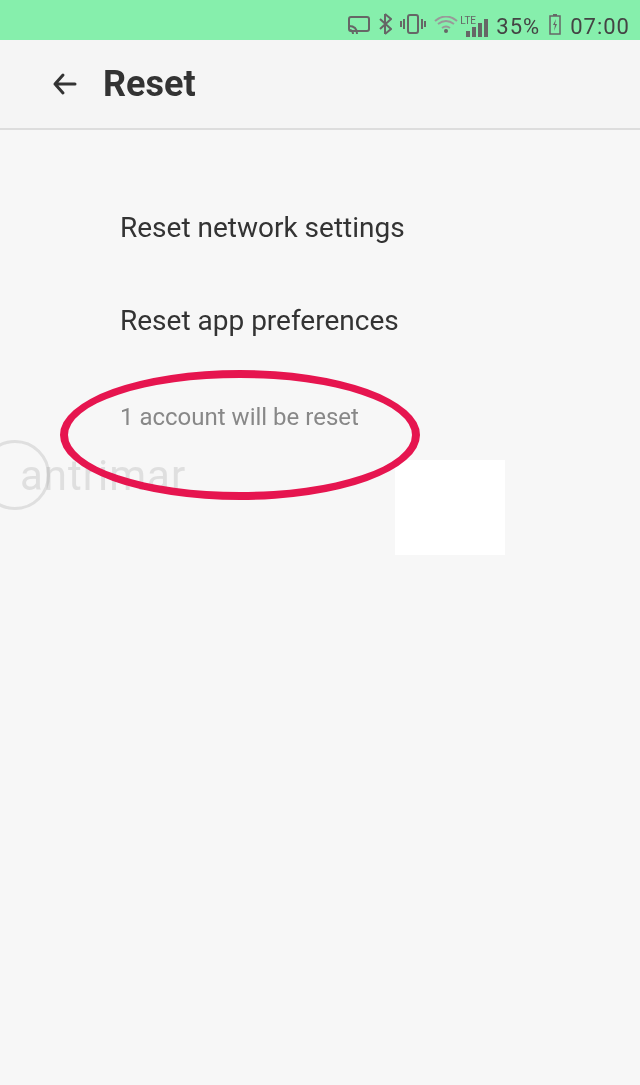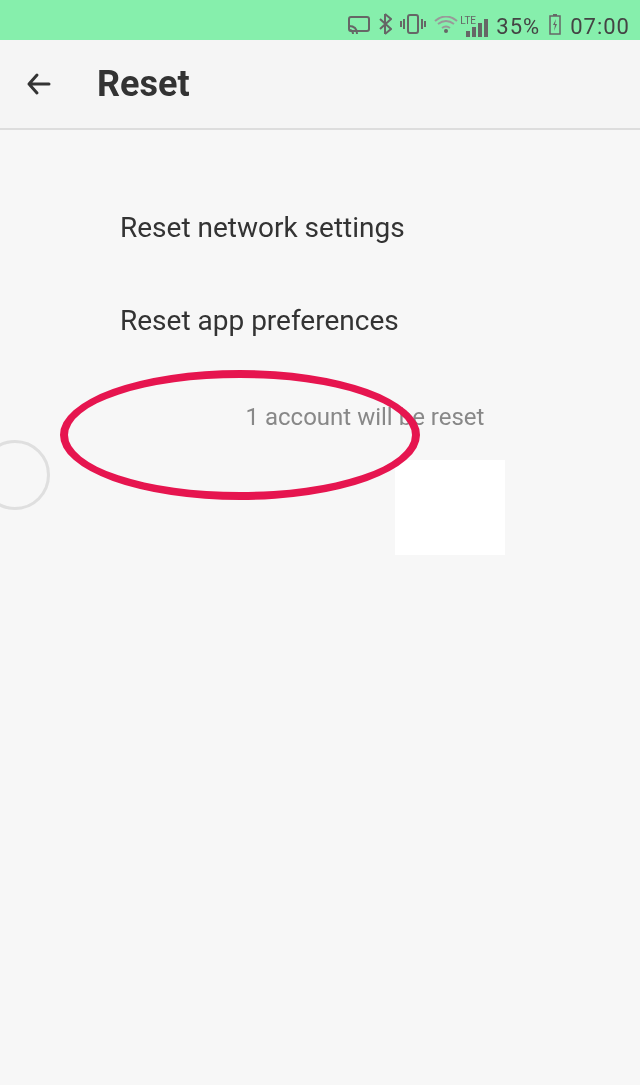--- a/index.html
+++ b/index.html
@@ -34,23 +34,23 @@
     .status-text {
       font-size: 22px;
       color: #444;
       letter-spacing: 1px;
     }
     .app-bar {
       height: 90px;
       background: #f5f5f5;
       display: flex;
       align-items: center;
-      padding: 0 21px;
+      padding: 0 47px;
       border-bottom: 2px solid #ddd;
-      gap: 40px;
+      gap: 20px;
     }
     .back-arrow {
       width: 36px;
       height: 36px;
       display: flex;
       align-items: center;
       justify-content: center;
       cursor: pointer;
     }
     .app-title {
@@ -67,21 +67,20 @@
     }
     .item-title {
       font-size: 28px;
       color: #333;
       font-weight: 400;
     }
     .item-subtitle {
       font-size: 24px;
       color: #888;
       margin-top: 6px;
-      text-align: center;
     }
     .highlight-oval {
       position: absolute;
       border: 8px solid #e6154f;
       border-radius: 50%;
       pointer-events: none;
       z-index: 10;
     }
     .watermark {
       position: absolute;
@@ -202,15 +201,16 @@
   </div>
   <div class="list-item">
     <div class="item-subtitle">1 account will be reset</div>
   </div>
 </div>
 
 <div class="highlight-oval" style="left:60px; top:370px; width:360px; height:130px;"></div>
 
 <div class="watermark">
   <span class="watermark-circle"></span>
+  <span style="margin-left:-30px;">antrimar</span>
 </div>
 
 <div class="white-patch"></div>
 
 </body></html>

